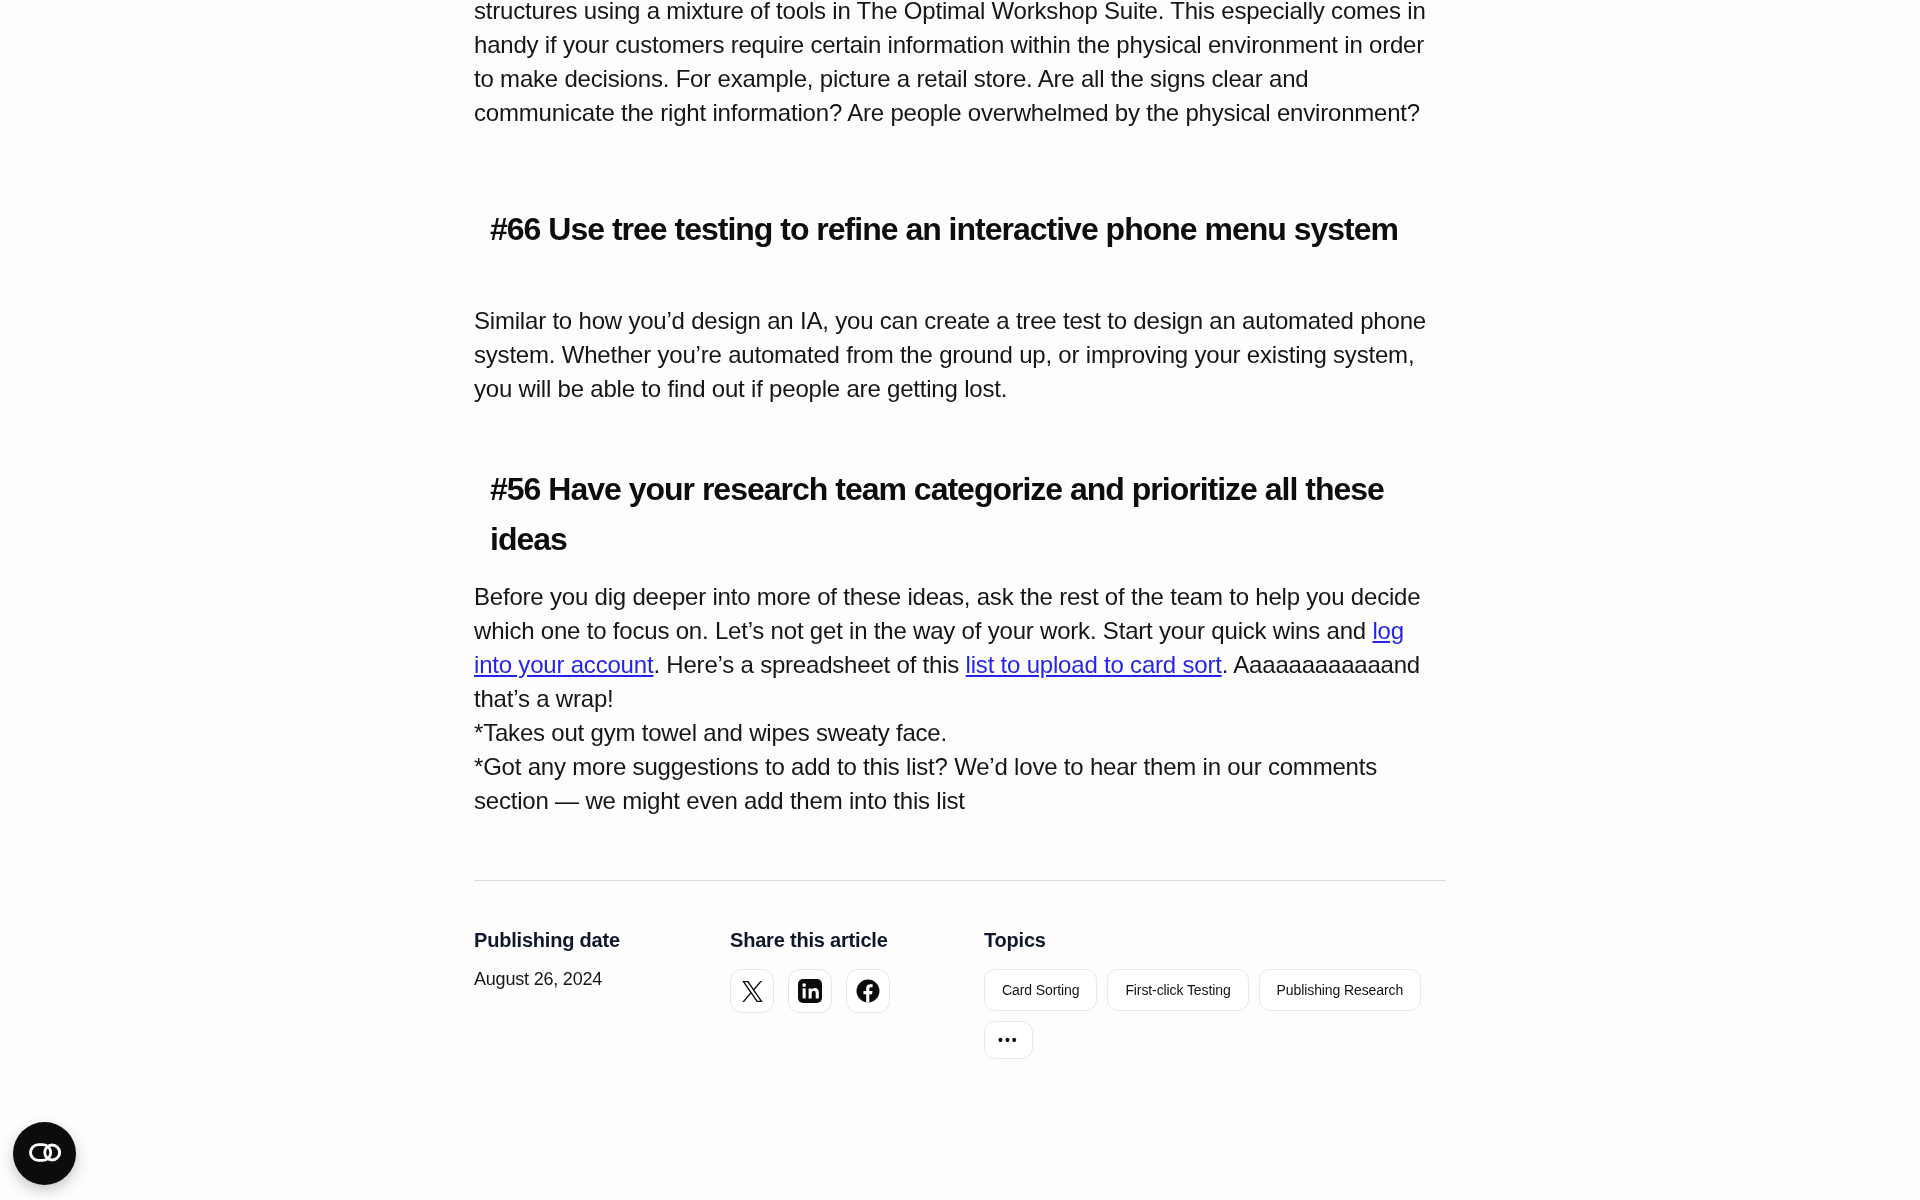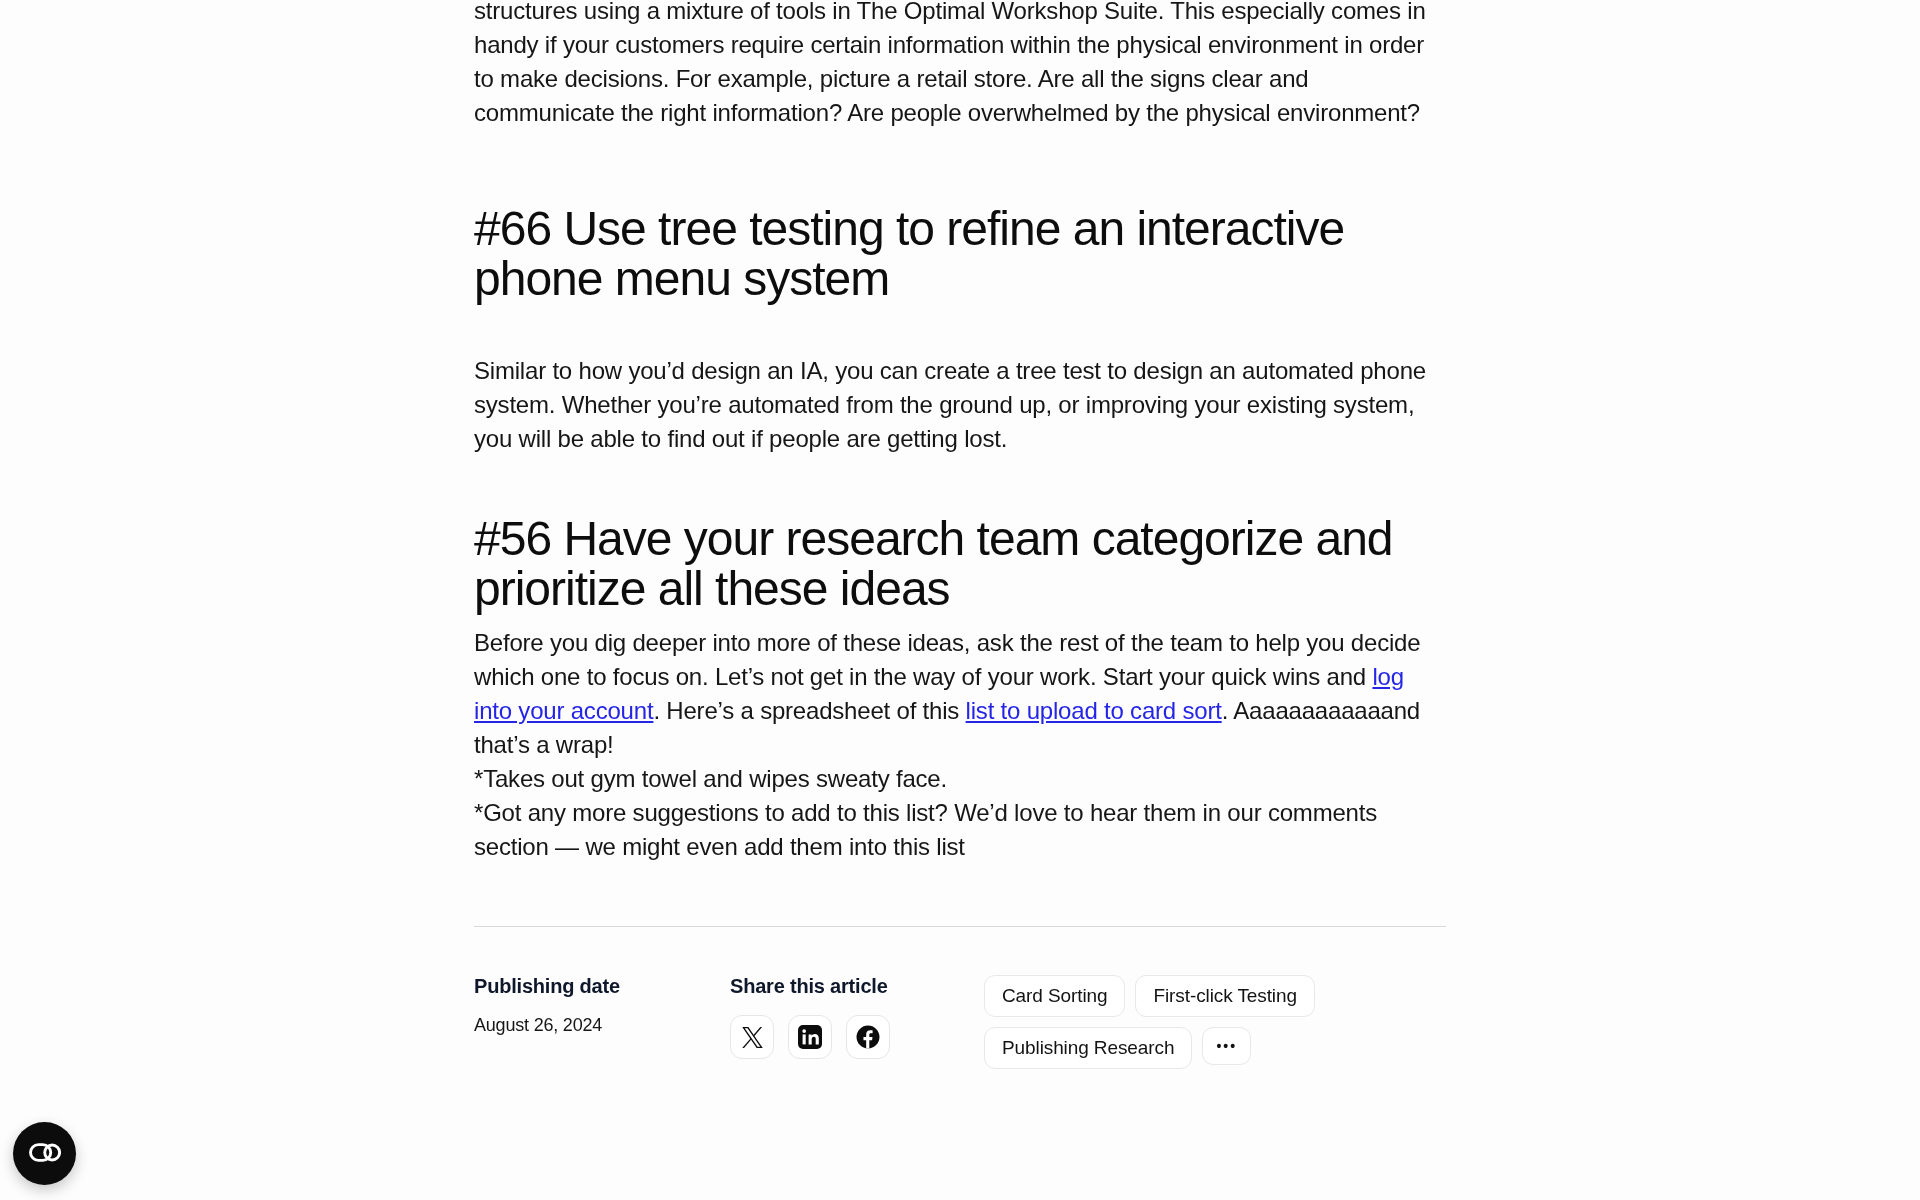--- a/index.html
+++ b/index.html
@@ -19,26 +19,26 @@
   }
   .body-text {
     font-size: 24px;
     line-height: 34px;
     letter-spacing: -0.2px;
     color: #161616;
     margin: 0;
   }
   .para-intro { margin-top: -6px; }
   .section-heading {
-    font-size: 48px;
+    font-size: 32px;
     line-height: 50px;
-    font-weight: 400;
+    font-weight: 700;
     letter-spacing: -1px;
     color: #0d0d0d;
-    margin: 0;
+    margin: 16px;
   }
   .h66 { margin-top: 74px; }
   .para-66 { margin-top: 50px; }
   .h67 { margin-top: 58px; }
   .para-67 { margin-top: 12px; }
   .block { display: block; }
   a.inline-link {
     color: #2525e8;
     text-decoration: underline;
     text-underline-offset: 2px;
@@ -91,21 +91,21 @@
   }
   .topic-pill {
     height: 42px;
     padding: 0 17px;
     display: inline-flex;
     align-items: center;
     background: #ffffff;
     border: 1px solid #e8e8e8;
     border-radius: 11px;
     font-family: "Liberation Sans", sans-serif;
-    font-size: 19px;
+    font-size: 14px;
     letter-spacing: -0.1px;
     color: #131313;
     cursor: pointer;
   }
   .topic-more {
     height: 38px;
     padding: 0 13px;
     font-size: 14px;
     letter-spacing: 2px;
     font-weight: 700;
@@ -176,20 +176,21 @@
             <svg width="26" height="26" viewBox="0 0 24 24">
               <circle cx="12" cy="12" r="10.6" fill="#0c0c0c"></circle>
               <path d="M13.2 22.5v-7.6h2.55l.4-2.95H13.2V10c0-.86.3-1.45 1.55-1.45h1.5V5.9c-.28-.04-1.18-.12-2.2-.12-2.2 0-3.72 1.35-3.72 3.82v2.35H7.8v2.95h2.53v7.6z" fill="#ffffff"></path>
             </svg>
           </span>
         </button>
       </div>
     </div>
 
     <div class="col-topics">
+      <div class="footer-label">Topics</div>
       <div class="topics-list">
         <button class="topic-pill">Card Sorting</button>
         <button class="topic-pill">First-click Testing</button>
         <button class="topic-pill">Publishing Research</button>
         <button class="topic-pill topic-more">•••</button>
       </div>
     </div>
 
   </div>
 </div>

